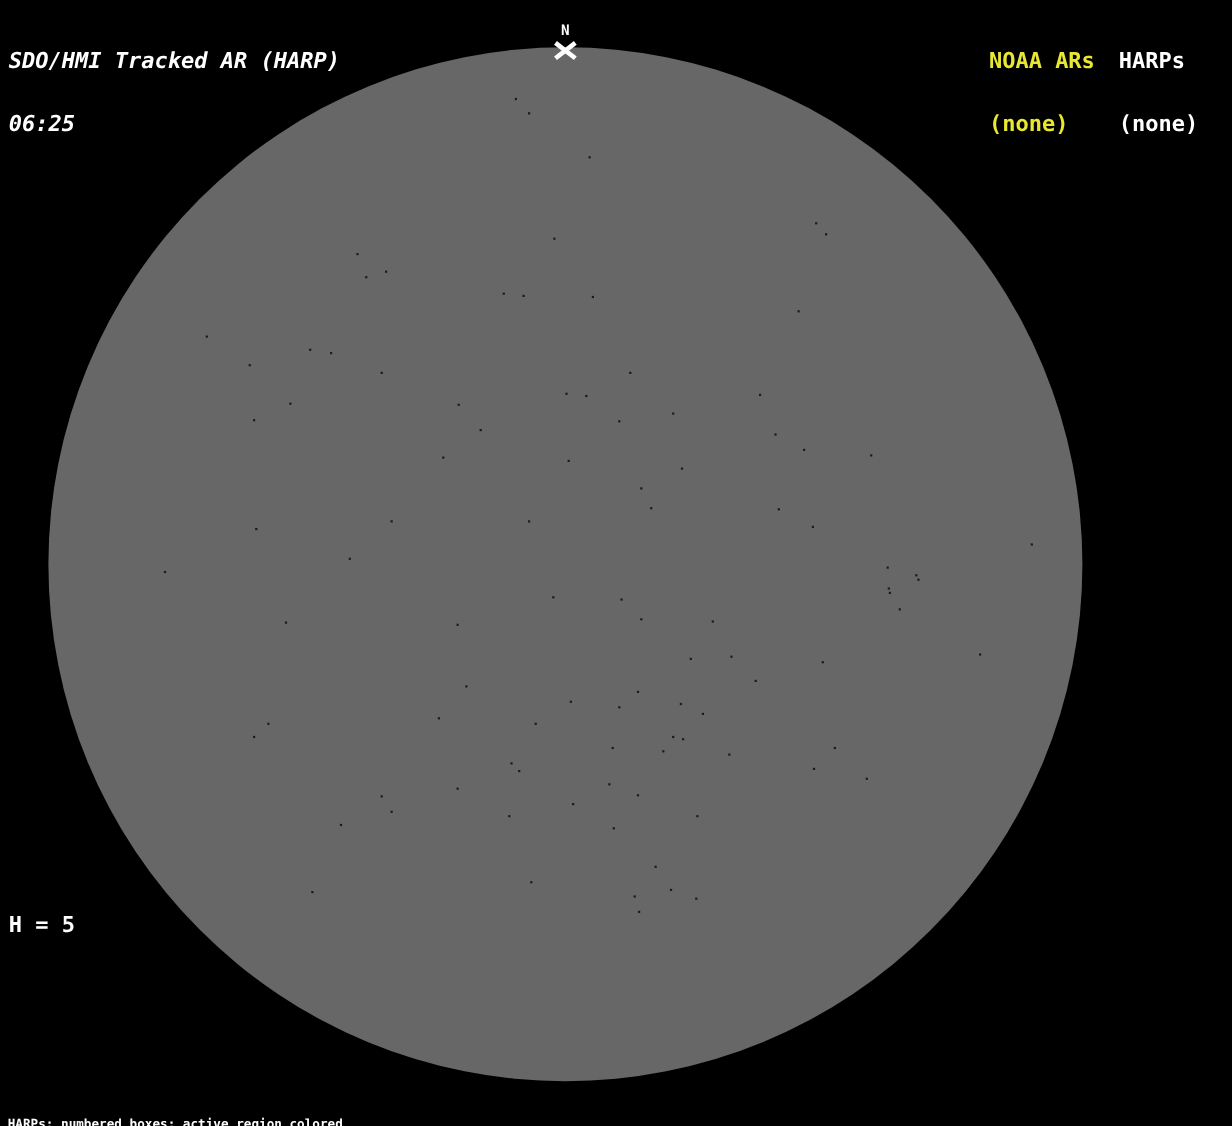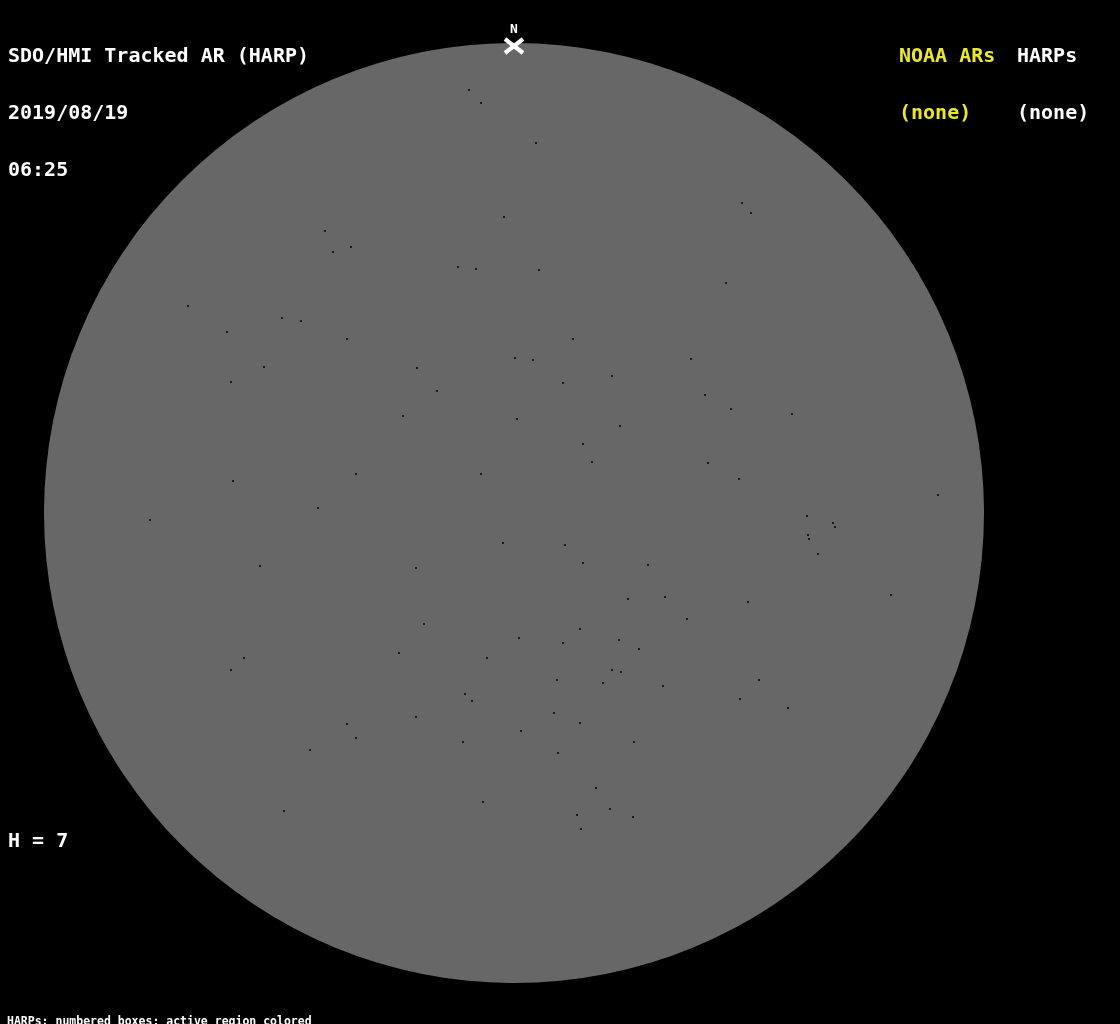--- a/index.html
+++ b/index.html
@@ -25,21 +25,21 @@
   }
   #stage { position: absolute; inset: 0; }
   #disk {
     position: absolute;
     left: 44px; top: 43px;
     width: 940px; height: 940px;
     border-radius: 50%;
   }
   #speckle-layer { position: absolute; inset: 0; pointer-events: none; }
   .speckle { position: absolute; width: 2px; height: 2px; }
-  #title-block { position: absolute; left: 8px; top: 8px; }
+  #title-block { position: absolute; left: 8px; top: 8px; font-style: italic; }
   #noaa-block { position: absolute; left: 899px; top: 8px; }
   #harps-block { position: absolute; left: 1017px; top: 8px; }
   #north-label {
     position: absolute; left: 506px; top: 22px; width: 16px;
     text-align: center; font-size: 13px; line-height: 13px; font-weight: bold;
   }
   #north-cross { position: absolute; left: 502px; top: 37px; width: 24px; height: 18px; }
   #harp-count { position: absolute; left: 8px; top: 831px; }
   #legend-block { position: absolute; left: 8px; top: 867px; }
   .legend-line { font-size: 20px; line-height: 19px; font-weight: bold; white-space: pre; }
@@ -148,42 +148,41 @@
       <span class="speckle" style="left: 595px; top: 787px; background: rgb(27, 27, 27);"></span>
       <span class="speckle" style="left: 283px; top: 810px; background: rgb(27, 27, 27);"></span>
       <span class="speckle" style="left: 609px; top: 808px; background: rgb(27, 27, 27);"></span>
       <span class="speckle" style="left: 576px; top: 814px; background: rgb(27, 27, 27);"></span>
       <span class="speckle" style="left: 632px; top: 816px; background: rgb(27, 27, 27);"></span>
       <span class="speckle" style="left: 580px; top: 828px; background: rgb(27, 27, 27);"></span>
     </div>
 
   <div id="title-block" class="mono-lg" style="color: rgb(255, 255, 255);">
     <div>SDO/HMI Tracked AR (HARP)</div>
-    <div>2019/08/19</div>
     <div>06:25</div>
   </div>
 
   <div id="noaa-block" class="mono-lg" style="color: rgb(232, 232, 50);">
     <div>NOAA ARs</div>
     <div>(none)</div>
   </div>
 
   <div id="harps-block" class="mono-lg" style="color: rgb(255, 255, 255);">
     <div>HARPs</div>
     <div>(none)</div>
   </div>
 
   <div id="north-label" style="color: rgb(255, 255, 255);">N</div>
 
   <svg id="north-cross" viewBox="0 0 24 18">
     <line x1="3" y1="2" x2="21" y2="16" stroke="#ffffff" stroke-width="4.2"></line>
     <line x1="21" y1="2" x2="3" y2="16" stroke="#ffffff" stroke-width="4.2"></line>
   </svg>
 
-  <div id="harp-count" class="mono-lg" style="color: rgb(255, 255, 255);">H = 7</div>
+  <div id="harp-count" class="mono-lg" style="color: rgb(255, 255, 255);">H = 5</div>
 
 
   <div id="footer-block" class="mono-sm" style="color: rgb(255, 255, 255);">
     <div>HARPs: numbered boxes; active region colored</div>
     
   </div>
 
 </div>
 
 </body></html>

